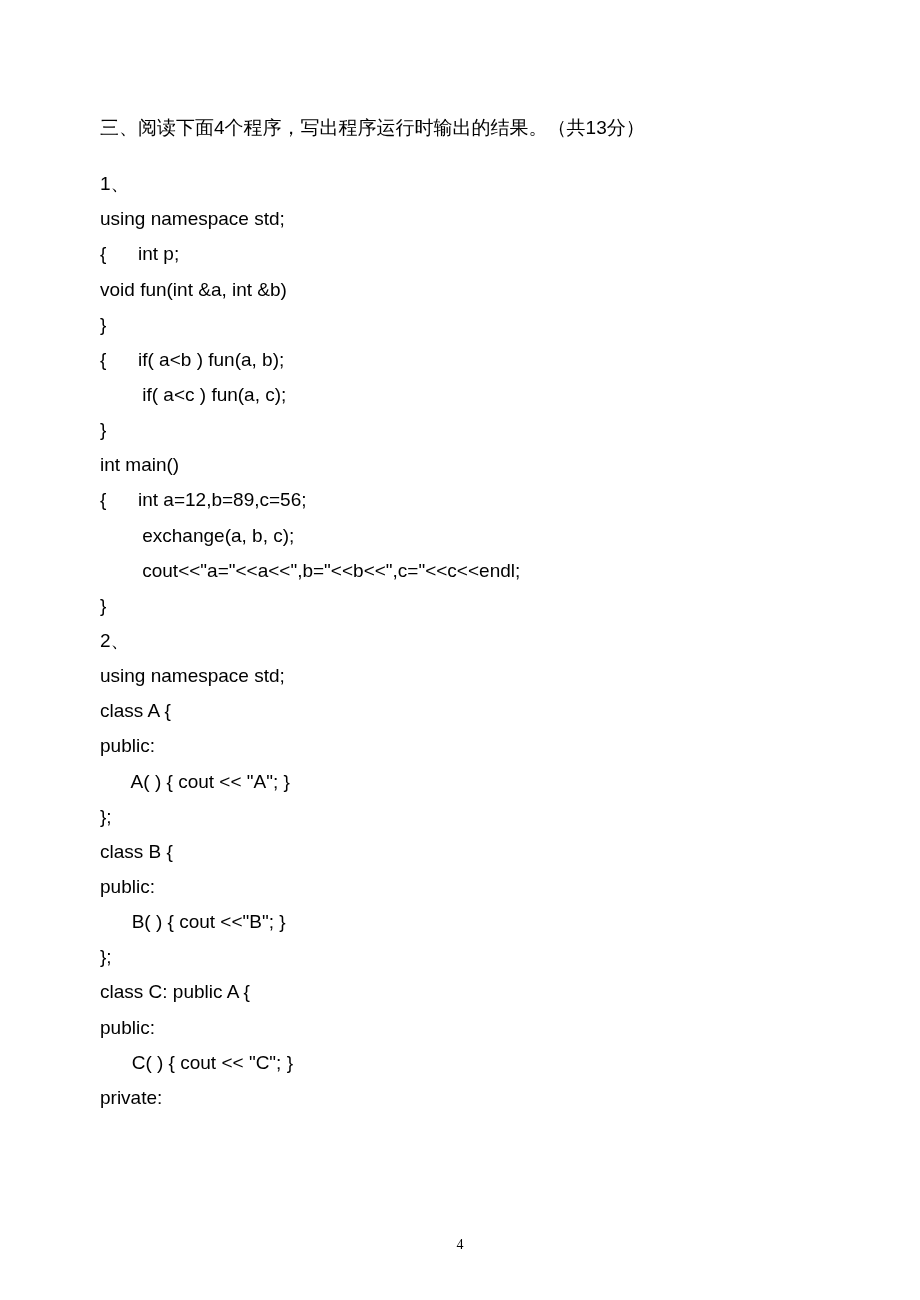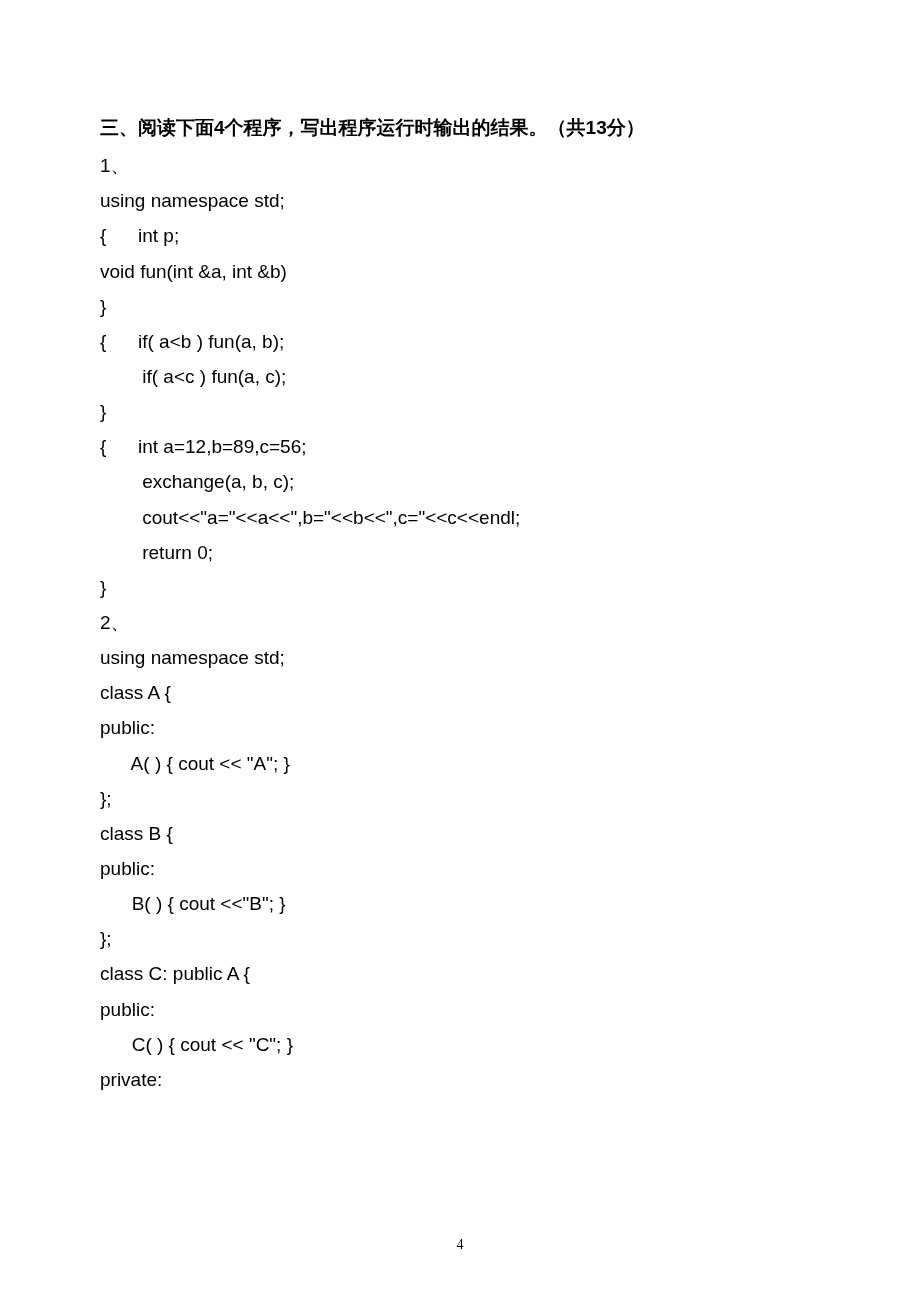--- a/index.html
+++ b/index.html
@@ -8,22 +8,22 @@
       width: 920px;
       height: 1300px;
       font-family: "Microsoft YaHei", "SimSun", Arial, sans-serif;
       font-size: 19px;
       color: #000;
       padding: 110px 100px 40px 100px;
       line-height: 1.85;
       position: relative;
     }
     .heading {
-      font-weight: 700;
-      margin-bottom: 3px;
+      font-weight: 400;
+      margin-bottom: 21px;
     }
     .line {
       white-space: pre;
     }
     .page-num {
       position: absolute;
       bottom: 42px;
       left: 0;
       width: 100%;
       text-align: center;
@@ -37,24 +37,24 @@
 <div class="heading">三、阅读下面4个程序，写出程序运行时输出的结果。（共13分）</div>
 <div id="content">
     <div class="line">1、</div>
     <div class="line">using namespace std;</div>
     <div class="line">{      int p;</div>
     <div class="line">void fun(int &amp;a, int &amp;b)</div>
     <div class="line">}</div>
     <div class="line">{      if( a&lt;b ) fun(a, b);</div>
     <div class="line">        if( a&lt;c ) fun(a, c);</div>
     <div class="line">}</div>
+    <div class="line">int main()</div>
     <div class="line">{      int a=12,b=89,c=56;</div>
     <div class="line">        exchange(a, b, c);</div>
     <div class="line">        cout&lt;&lt;"a="&lt;&lt;a&lt;&lt;",b="&lt;&lt;b&lt;&lt;",c="&lt;&lt;c&lt;&lt;endl;</div>
-    <div class="line">        return 0;</div>
     <div class="line">}</div>
     <div class="line">2、</div>
     <div class="line">using namespace std;</div>
     <div class="line">class A {</div>
     <div class="line">public:</div>
     <div class="line">      A( ) { cout &lt;&lt; "A"; }</div>
     <div class="line">};</div>
     <div class="line">class B {</div>
     <div class="line">public:</div>
     <div class="line">      B( ) { cout &lt;&lt;"B"; }</div>

